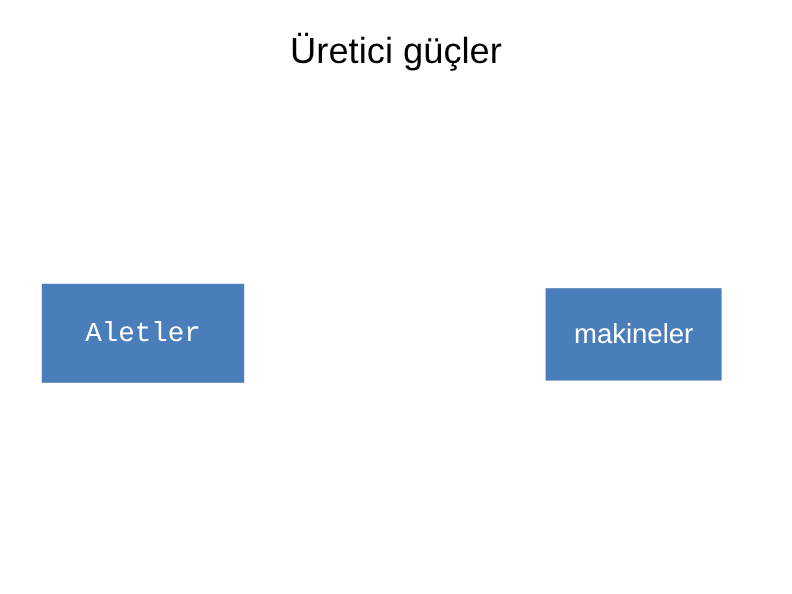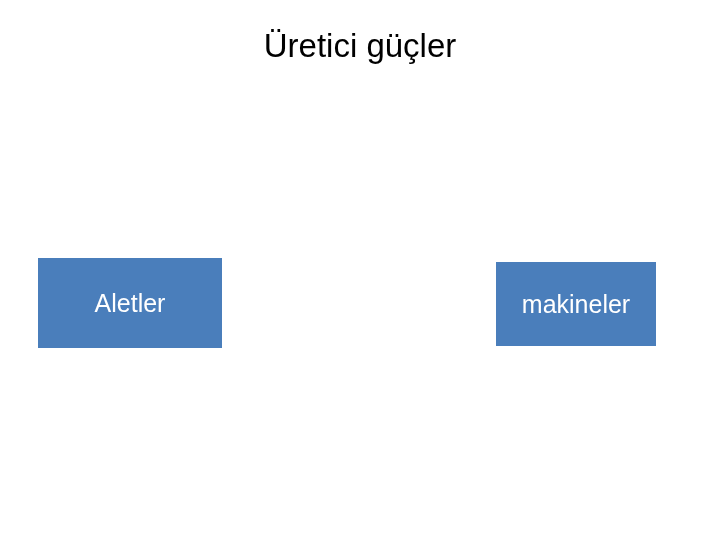--- a/index.html
+++ b/index.html
@@ -61,20 +61,21 @@
     text-align: center;
     white-space: nowrap;
   }
 
   
   .box-tools {
     left: 38px;
     top: 0px;
     width: 184px;
     height: 90px;
+    font-family: Liberation Mono, monospace;
   }
 
   
   .box-technical {
     left: 267px;
     top: 4px;
     width: 196px;
     height: 84px;
   }
   .box-technical .shape-label {

